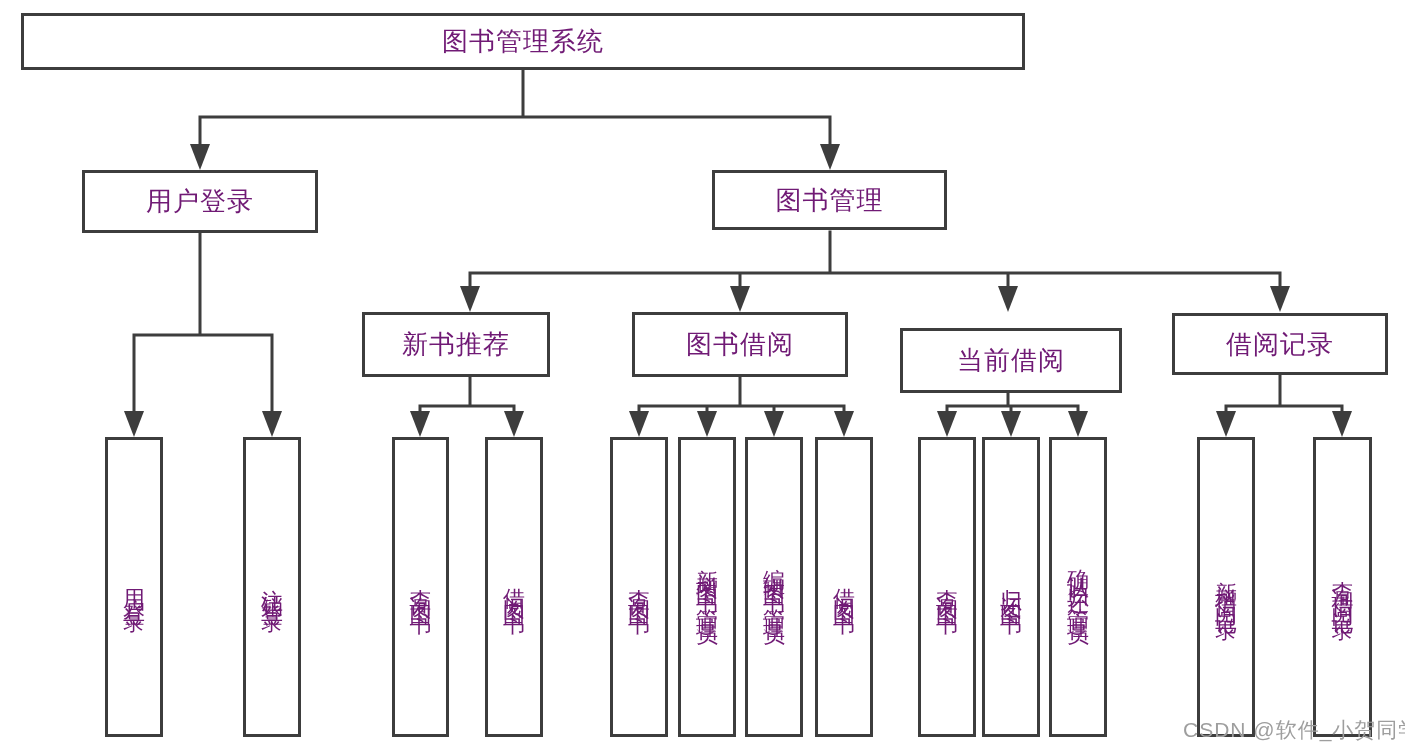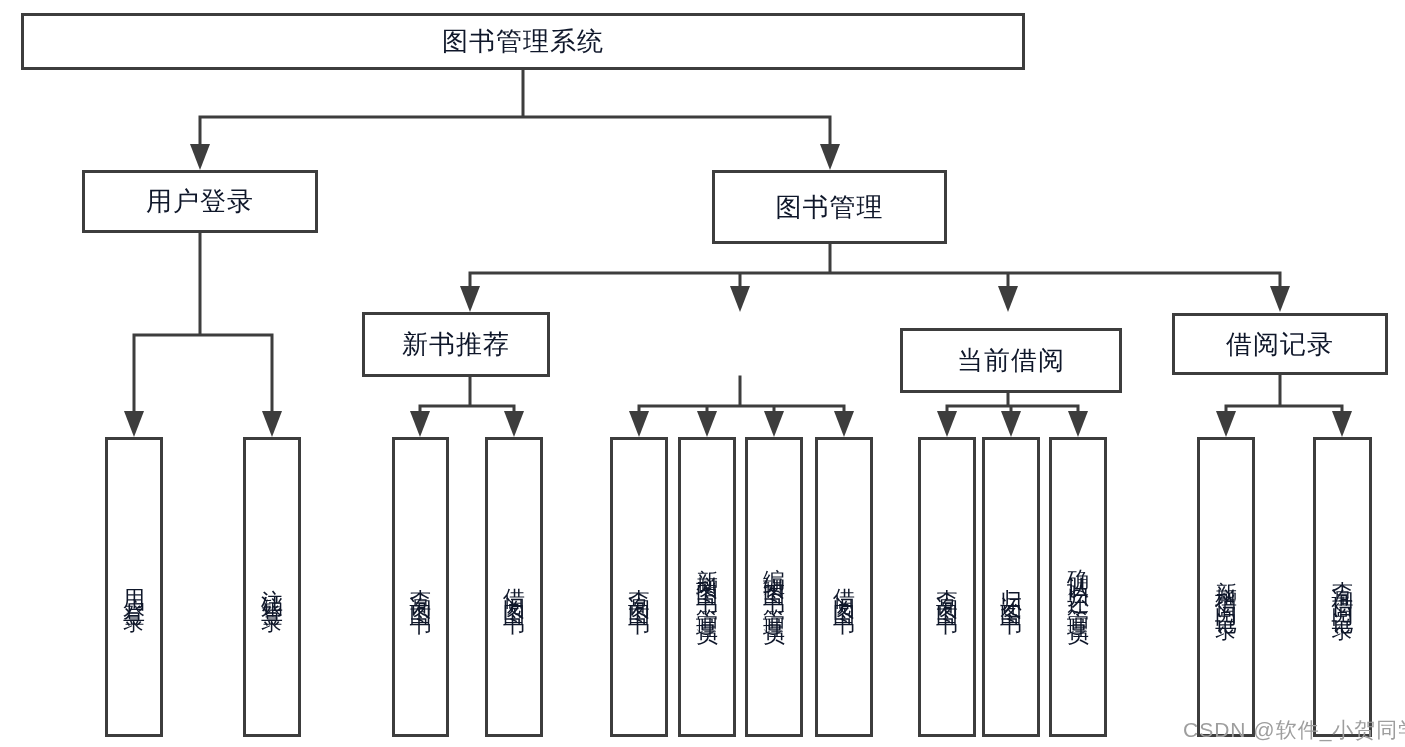--- a/index.html
+++ b/index.html
@@ -11,21 +11,21 @@
     font-family:"Liberation Sans","DejaVu Sans",sans-serif;
     overflow:hidden;
   }
   .connectors{position:absolute;left:0;top:0;}
   .box{
     position:absolute;
     box-sizing:border-box;
     border:3px solid #3d3d3d;
     background:#fff;
     display:flex;align-items:center;justify-content:center;
-    color:#0f172a;
+    color:#701a75;
   }
   .hbox .lbl{
     font-size:26px;
     letter-spacing:1px;
     white-space:nowrap;
   }
   .vbox .lbl{
     writing-mode:vertical-rl;
     text-orientation:mixed;
     font-size:22px;
@@ -75,26 +75,29 @@
       <polygon points="1332,411 1352,411 1342,437" fill="#3d3d3d"></polygon>
     </svg>
 
   <div class="box hbox" style="left:21px;top:13px;width:1004px;height:57px">
     <span class="lbl">图书管理系统</span>
   </div>
 
   <div class="box hbox" style="left:82px;top:170px;width:236px;height:63px">
     <span class="lbl">用户登录</span>
   </div>
-  <div class="box hbox" style="left:712px;top:170px;width:235px;height:74px">
+  <div class="box hbox" style="left:712px;top:170px;width:235px;height:60px">
     <span class="lbl">图书管理</span>
   </div>
 
   <div class="box hbox" style="left:362px;top:312px;width:188px;height:65px">
     <span class="lbl">新书推荐</span>
+  </div>
+  <div class="box hbox" style="left:632px;top:312px;width:216px;height:65px">
+    <span class="lbl">图书借阅</span>
   </div>
   <div class="box hbox" style="left:900px;top:328px;width:222px;height:65px">
     <span class="lbl">当前借阅</span>
   </div>
   <div class="box hbox" style="left:1172px;top:313px;width:216px;height:62px">
     <span class="lbl">借阅记录</span>
   </div>
 
   <div class="box vbox" style="left:105px;top:437px;width:58px;height:300px">
     <span class="lbl">用户登录</span>

